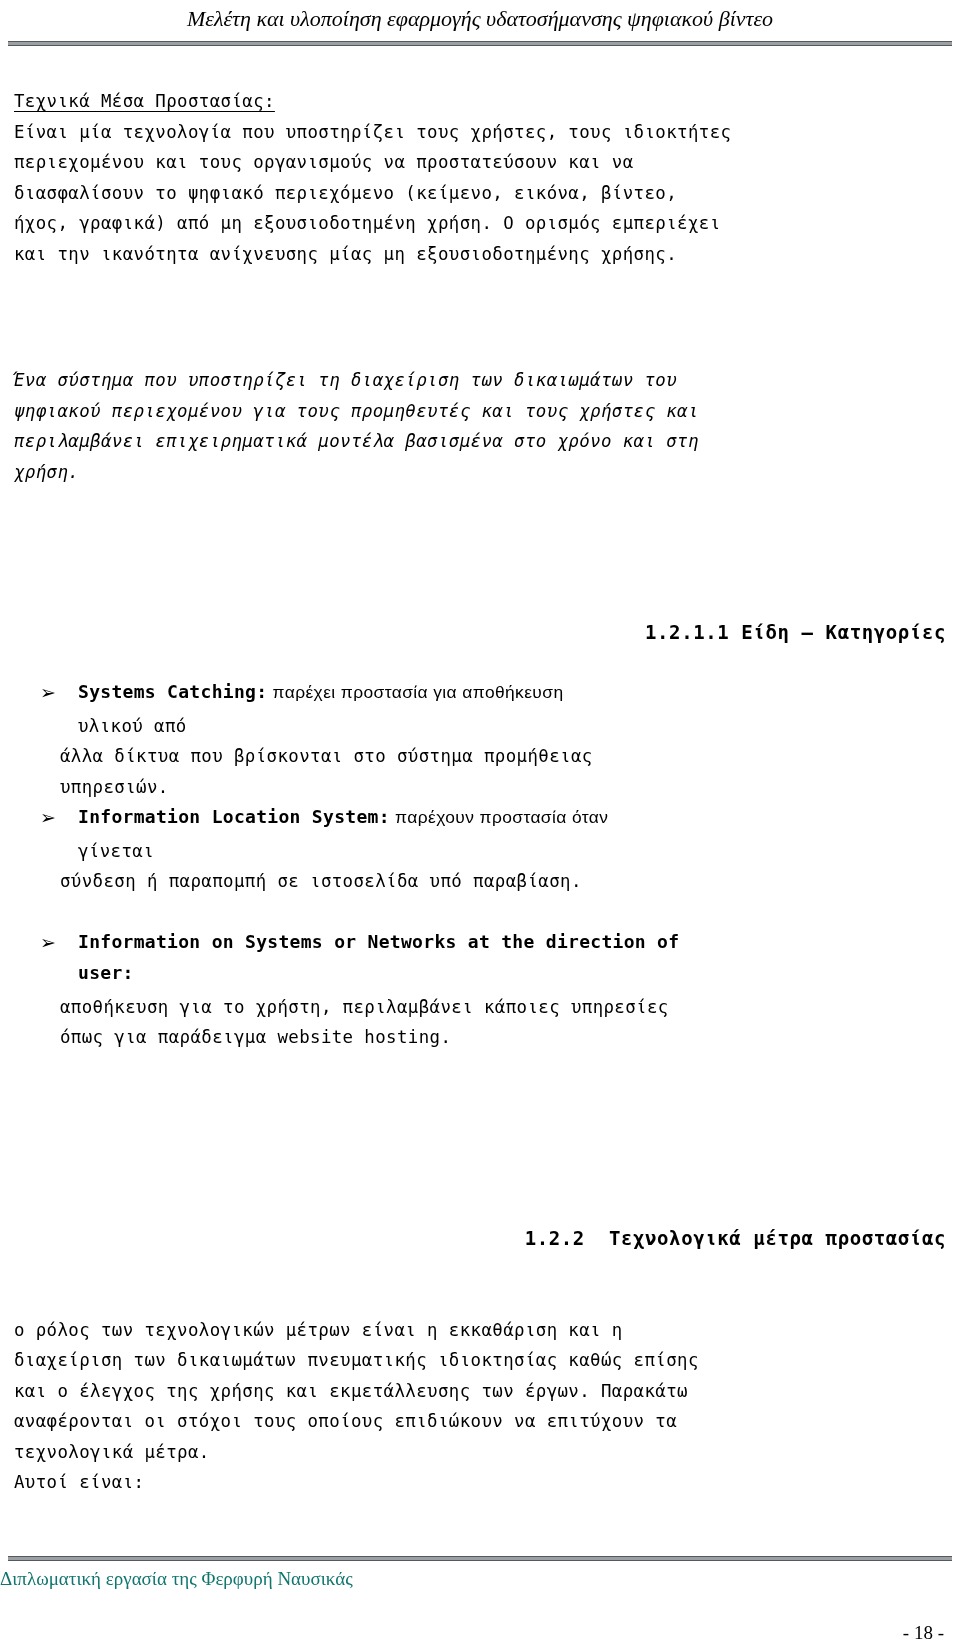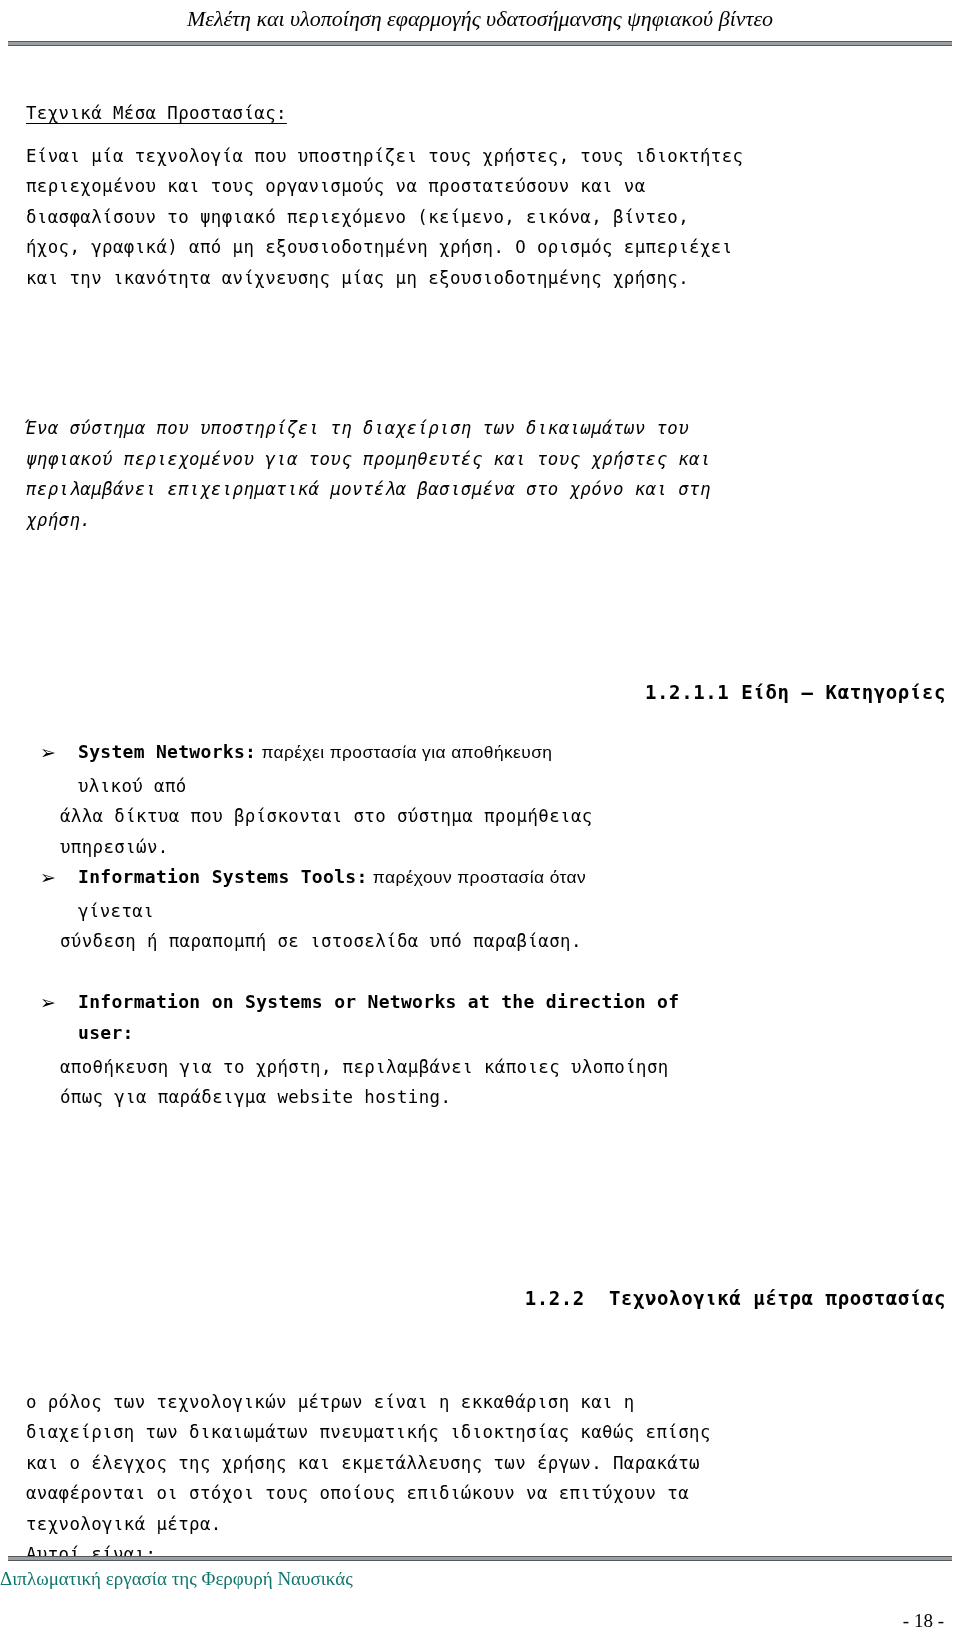--- a/index.html
+++ b/index.html
@@ -52,21 +52,21 @@
   }
 
   
   .content {
     position: absolute;
     left: 14px;
     right: 14px;
     top: 86px;
   }
 
-  .block { margin: 12px; }
+  .block { margin: 0; }
 
   .mono {
     font-family: "DejaVu Sans Mono", "Liberation Mono", monospace;
     font-size: 17.4px;
     line-height: 30.5px;
     letter-spacing: 0.4px;
     white-space: pre-wrap;
   }
 
   .underline-head {
@@ -154,21 +154,21 @@
     right: 8px;
     top: 30px;
     text-align: left;
     font-family: "Liberation Serif", "DejaVu Serif", serif;
     font-size: 19px;
     color: #0f766e;
   }
   .page-number {
     position: absolute;
     right: 16px;
-    top: 72px;
+    top: 84px;
     font-family: "Liberation Serif", "DejaVu Serif", serif;
     font-size: 19px;
     margin-left: 40px;
   }
 </style>
 </head>
 <body>
 
 <div class="page">
 
@@ -197,55 +197,55 @@
 
     <div class="heading">1.2.1.1 Είδη – Κατηγορίες</div>
 
     <div class="spacer-sm"></div>
 
     <div class="bullet-list">
 
       <div class="bullet-item">
         <span class="bullet-glyph">➢</span>
         <div class="bullet-first-line">
-          <span class="bullet-lead">System Networks:</span><span class="bullet-body"> παρέχει προστασία για αποθήκευση</span>
+          <span class="bullet-lead">Systems Catching:</span><span class="bullet-body"> παρέχει προστασία για αποθήκευση</span>
         </div>
       </div>
       <div class="bullet-cont">
         <div class="bullet-line">υλικού από</div>
       </div>
       <div class="bullet-cont" style="padding-left:46px;">
         <div class="bullet-line">άλλα δίκτυα που βρίσκονται στο σύστημα προμήθειας</div>
         <div class="bullet-line">υπηρεσιών.</div>
       </div>
 
       <div class="bullet-item">
         <span class="bullet-glyph">➢</span>
         <div class="bullet-first-line">
-          <span class="bullet-lead">Information Systems Tools:</span><span class="bullet-body"> παρέχουν προστασία όταν</span>
+          <span class="bullet-lead">Information Location System:</span><span class="bullet-body"> παρέχουν προστασία όταν</span>
         </div>
       </div>
       <div class="bullet-cont">
         <div class="bullet-line">γίνεται</div>
       </div>
       <div class="bullet-cont" style="padding-left:46px;">
         <div class="bullet-line">σύνδεση ή παραπομπή σε ιστοσελίδα υπό παραβίαση.</div>
       </div>
 
       <div style="height:30px"></div>
 
       <div class="bullet-item">
         <span class="bullet-glyph">➢</span>
         <div class="bullet-first-line">
           <span class="bullet-lead" style="white-space:pre-wrap;">Information on Systems or Networks at the direction of
 user:</span>
         </div>
       </div>
       <div class="bullet-cont" style="padding-left:46px;">
-        <div class="bullet-line">αποθήκευση για το χρήστη, περιλαμβάνει κάποιες υλοποίηση</div>
+        <div class="bullet-line">αποθήκευση για το χρήστη, περιλαμβάνει κάποιες υπηρεσίες</div>
         <div class="bullet-line">όπως για παράδειγμα website hosting.</div>
       </div>
 
     </div>
 
     <div class="spacer-xl"></div>
     <div style="height:40px"></div>
 
     <div class="heading">1.2.2  Τεχνολογικά μέτρα προστασίας</div>
 

